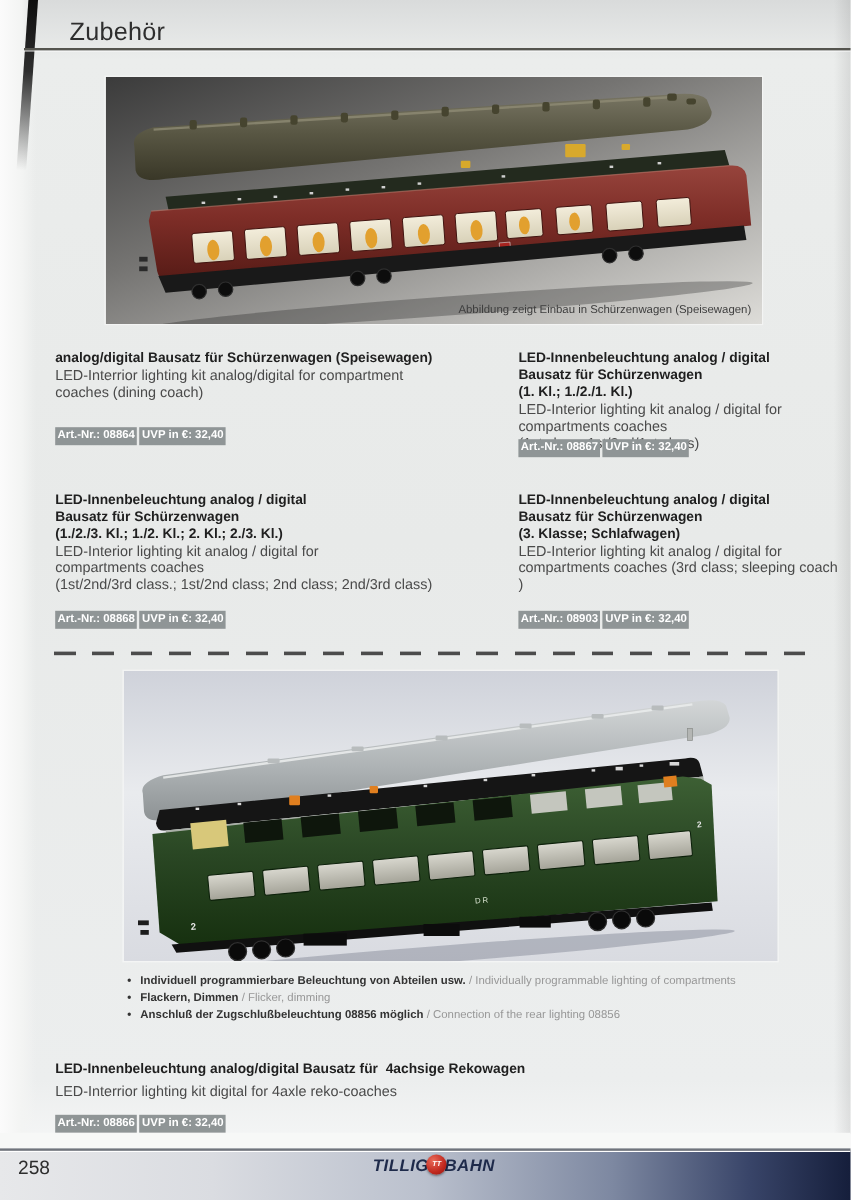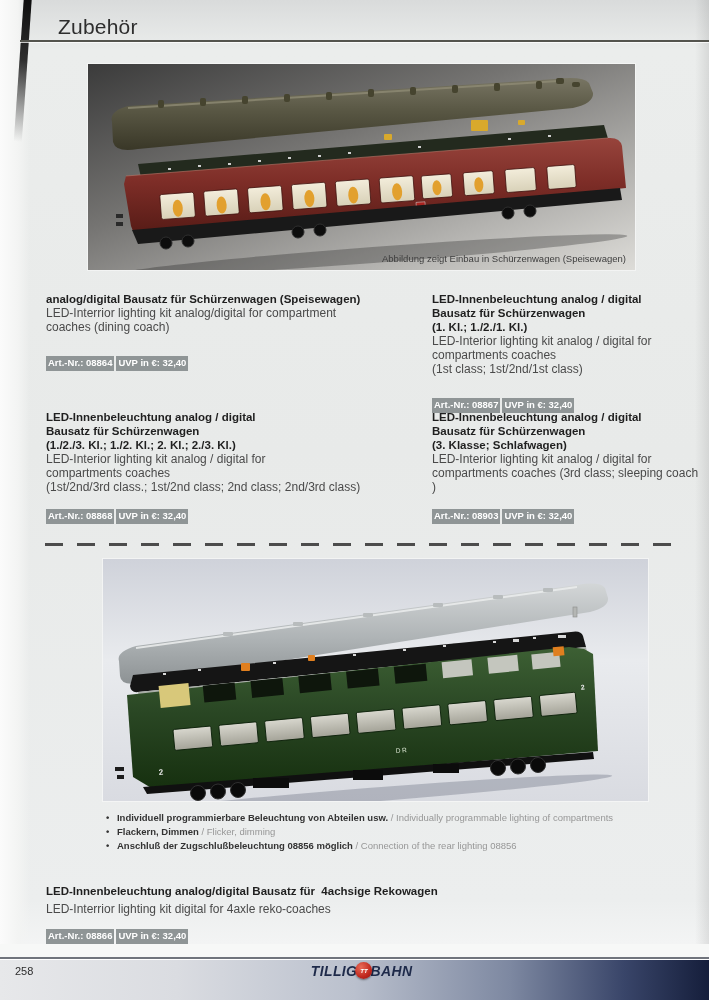--- a/index.html
+++ b/index.html
@@ -42,21 +42,21 @@
   .b-en{color:#979797;}
 
   .bottom-block{position:absolute;left:46px;top:884px;width:620px;}
   .keep-space{white-space:pre-wrap;}
   .bottom-desc{margin-top:4px;}
 
   .footer-white{position:absolute;left:0;top:944px;width:709px;height:13px;background:#f7f8f7;}
   .footer-bar{position:absolute;left:0;top:957px;width:709px;height:43px;
     border-top:2px solid #70747c;box-shadow:inset 0 1px 0 #ffffff;
     background:linear-gradient(90deg,#e7e8ea 0%,#dadce1 25%,#bac0cd 50%,#7d88a1 72%,#394569 88%,#151e3b 100%);}
-  .page-num{position:absolute;left:15px;top:965px;font-size:11px;color:#2d2d2d;}
+  .page-num{position:absolute;left:15px;top:965px;font-size:16px;color:#2d2d2d;}
   .logo{position:absolute;left:51%;top:962px;transform:translateX(-50%);display:flex;align-items:center;}
   .logo-left,.logo-right{font-size:14px;font-weight:bold;font-style:italic;color:#1e2a4a;letter-spacing:0.4px;}
   .logo-circle{width:17px;height:17px;border-radius:50%;margin:0 -2px;position:relative;z-index:1;
     background:radial-gradient(circle at 35% 30%,#e96a58,#c0281e 60%,#8d1410);
     color:#fff;font-size:6px;font-weight:bold;font-style:italic;
     display:flex;align-items:center;justify-content:center;box-shadow:0 1px 2px rgba(0,0,0,0.45);}
 </style>
 </head>
 <body>
 
@@ -206,21 +206,21 @@
     </div>
   </div>
 
   <div class="product-block" style="left:432px;top:292px;width:272px;height:120px">
     <div class="p-title">LED-Innenbeleuchtung analog / digital</div>
     <div class="p-title">Bausatz für Schürzenwagen</div>
     <div class="p-title">(1. Kl.; 1./2./1. Kl.)</div>
     <div class="p-desc">LED-Interior lighting kit analog / digital for</div>
     <div class="p-desc">compartments coaches</div>
     <div class="p-desc">(1st class; 1st/2nd/1st class)</div>
-    <div class="badge" style="top:106px">
+    <div class="badge" style="top:74px">
       <span>Art.-Nr.: 08867</span>
         <span>UVP in €: 32,40</span>
     </div>
   </div>
 
   <div class="product-block" style="left:46px;top:410px;width:382px;height:125px">
     <div class="p-title">LED-Innenbeleuchtung analog / digital</div>
     <div class="p-title">Bausatz für Schürzenwagen</div>
     <div class="p-title">(1./2./3. Kl.; 1./2. Kl.; 2. Kl.; 2./3. Kl.)</div>
     <div class="p-desc">LED-Interior lighting kit analog / digital for</div>

